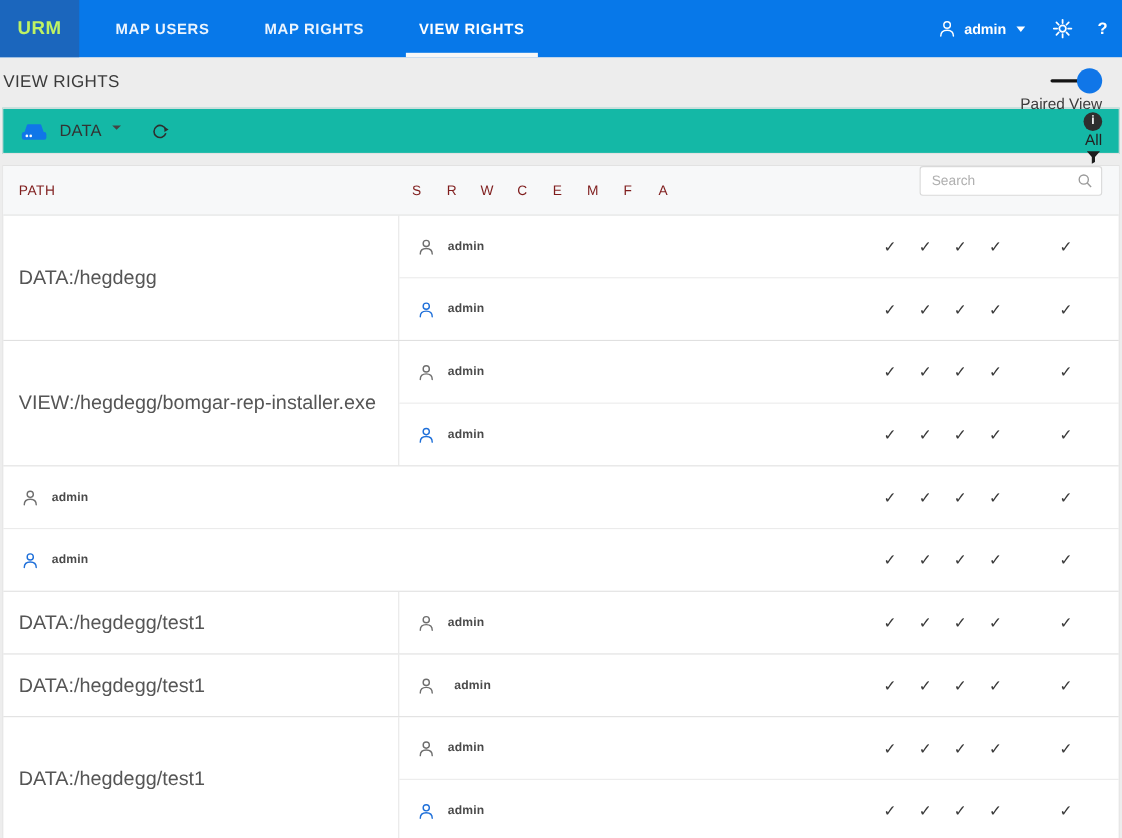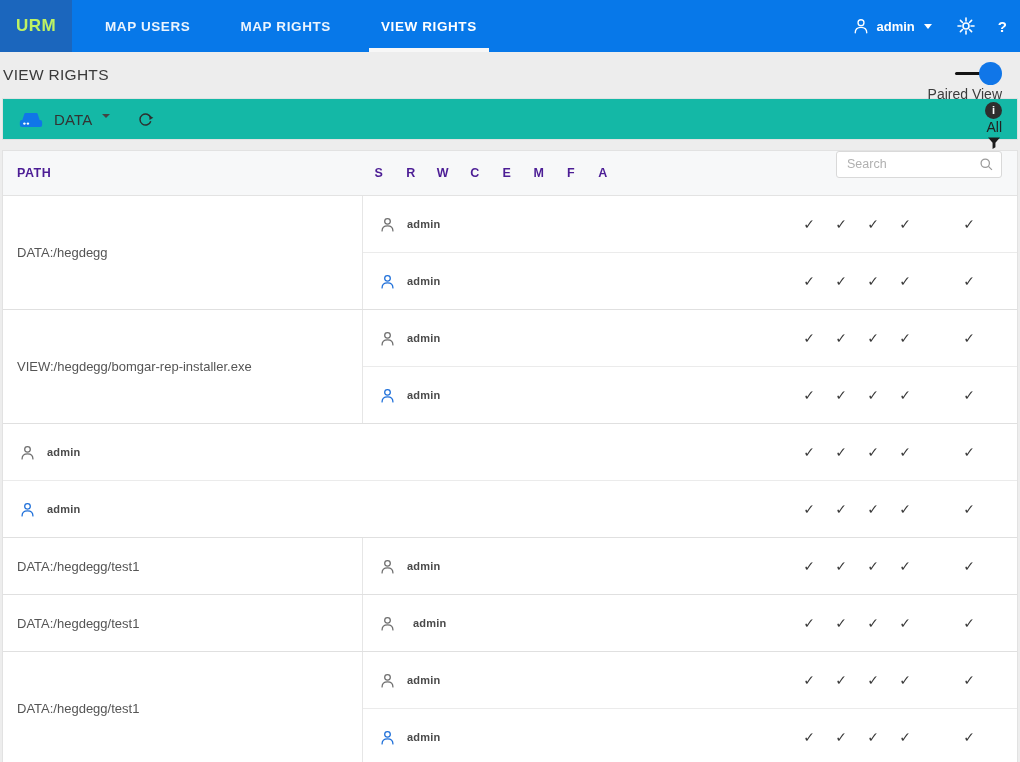--- a/index.html
+++ b/index.html
@@ -49,28 +49,28 @@
   .search-box input { width:100%; height:100%; box-sizing:border-box; border:1px solid #d9d9d9; border-radius:3px;
                       padding:0 28px 0 10px; font-size:12.5px; color:#444; font-family:inherit; outline:none; }
   .search-box input::placeholder { color:#b0b0b0; }
   .search-mag { position:absolute; right:8px; top:6px; display:flex; }
 
   
   .table-card { margin:10px 2px 0; background:#fff; border:1px solid #e2e2e2; }
   .thead { height:44px; background:#f7f8f9; border-bottom:1px solid #e3e3e3; display:flex; align-items:center; }
   .th-path { width:360px; padding-left:14px; box-sizing:border-box; }
   .th-trustee { flex:1; padding-left:10px; box-sizing:border-box; }
-  .th-path, .th-trustee, .th-perm { font-size:12.5px; font-weight:bold; color:#4c1d95; letter-spacing:.5px; }
+  .th-path, .th-trustee, .th-perm { font-size:12.5px; font-weight:normal; color:#7f1d1d; letter-spacing:.5px; }
   .th-perms { display:flex; }
   .th-perm { width:32px; text-align:center; }
 
   .group { display:flex; border-bottom:1px solid #e0e0e0; }
   .group:last-child { border-bottom:none; }
   .path-cell { width:360px; box-sizing:border-box; border-right:1px solid #e6e6e6; display:flex;
-               align-items:center; padding-left:14px; font-size:13px; color:#555; }
+               align-items:center; padding-left:14px; font-size:18px; color:#555; }
   .group-rows { flex:1; display:flex; flex-direction:column; }
   .trow { height:56px; display:flex; align-items:center; }
   .trow + .trow { border-top:1px solid #ebebeb; }
   .trustee-cell { flex:1; display:flex; align-items:center; padding-left:16px; }
   .p-icon { display:flex; }
   .trustee-name { margin-left:11px; font-size:11px; font-weight:bold; color:#4a4a4a; letter-spacing:.2px; }
   .perm-cell { width:32px; text-align:center; font-size:14px; color:#3a3a3a; }
 </style>
 </head>
 <body>

